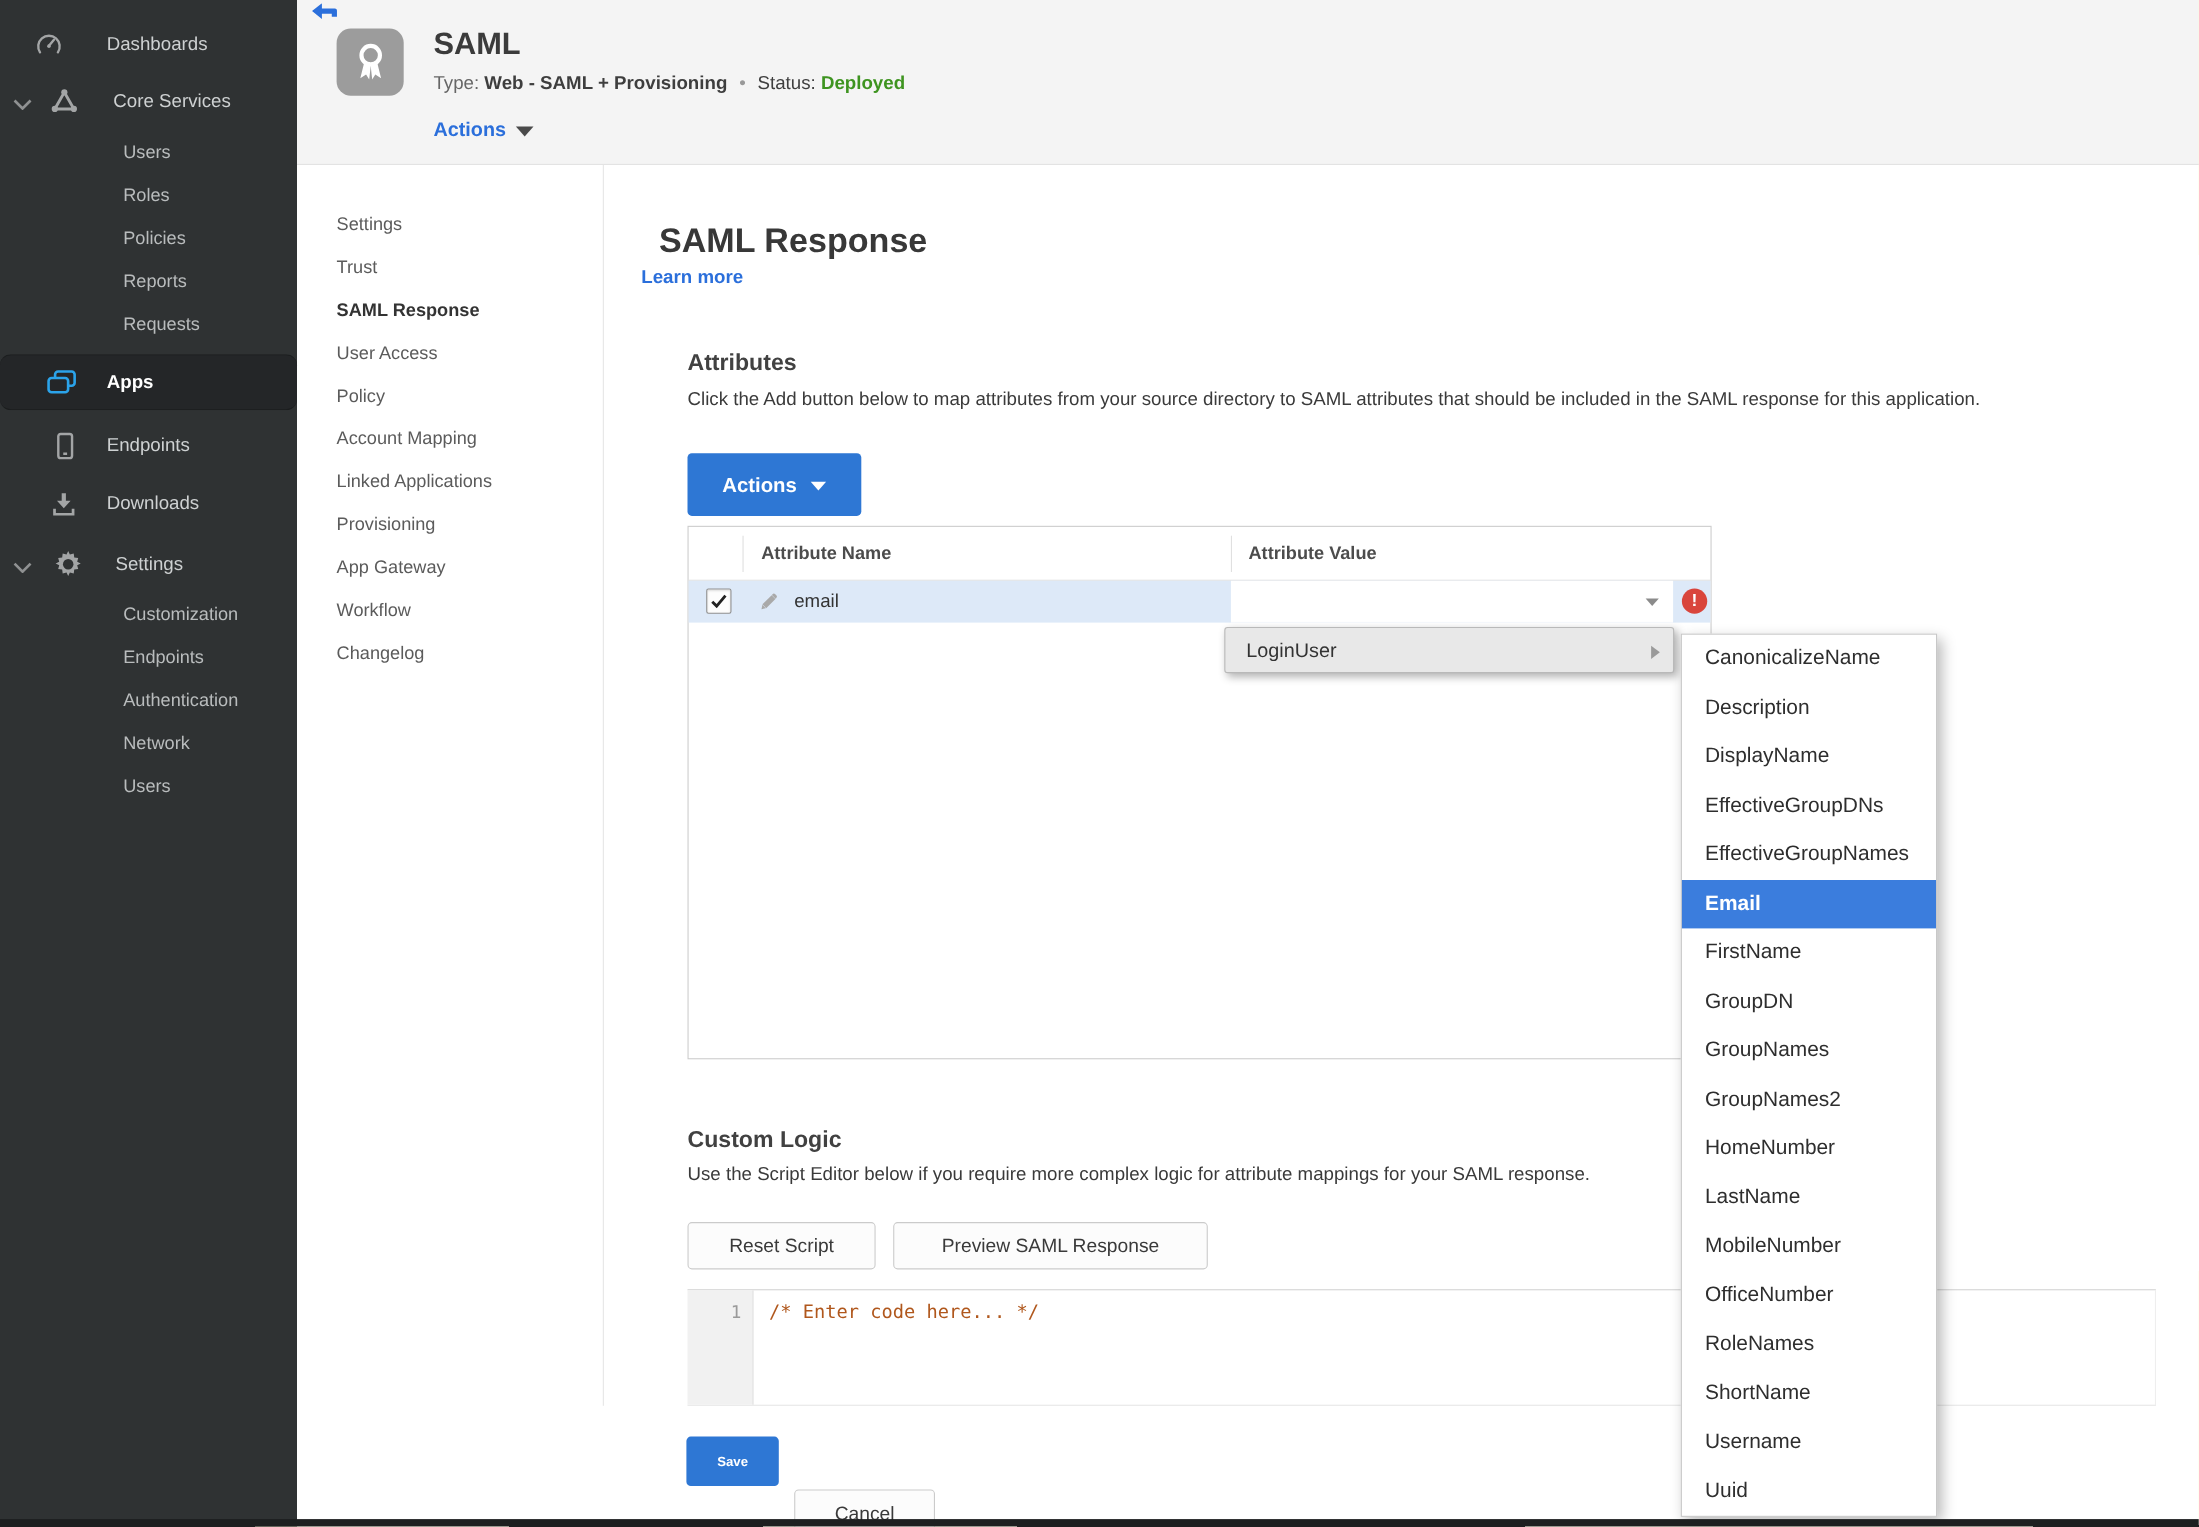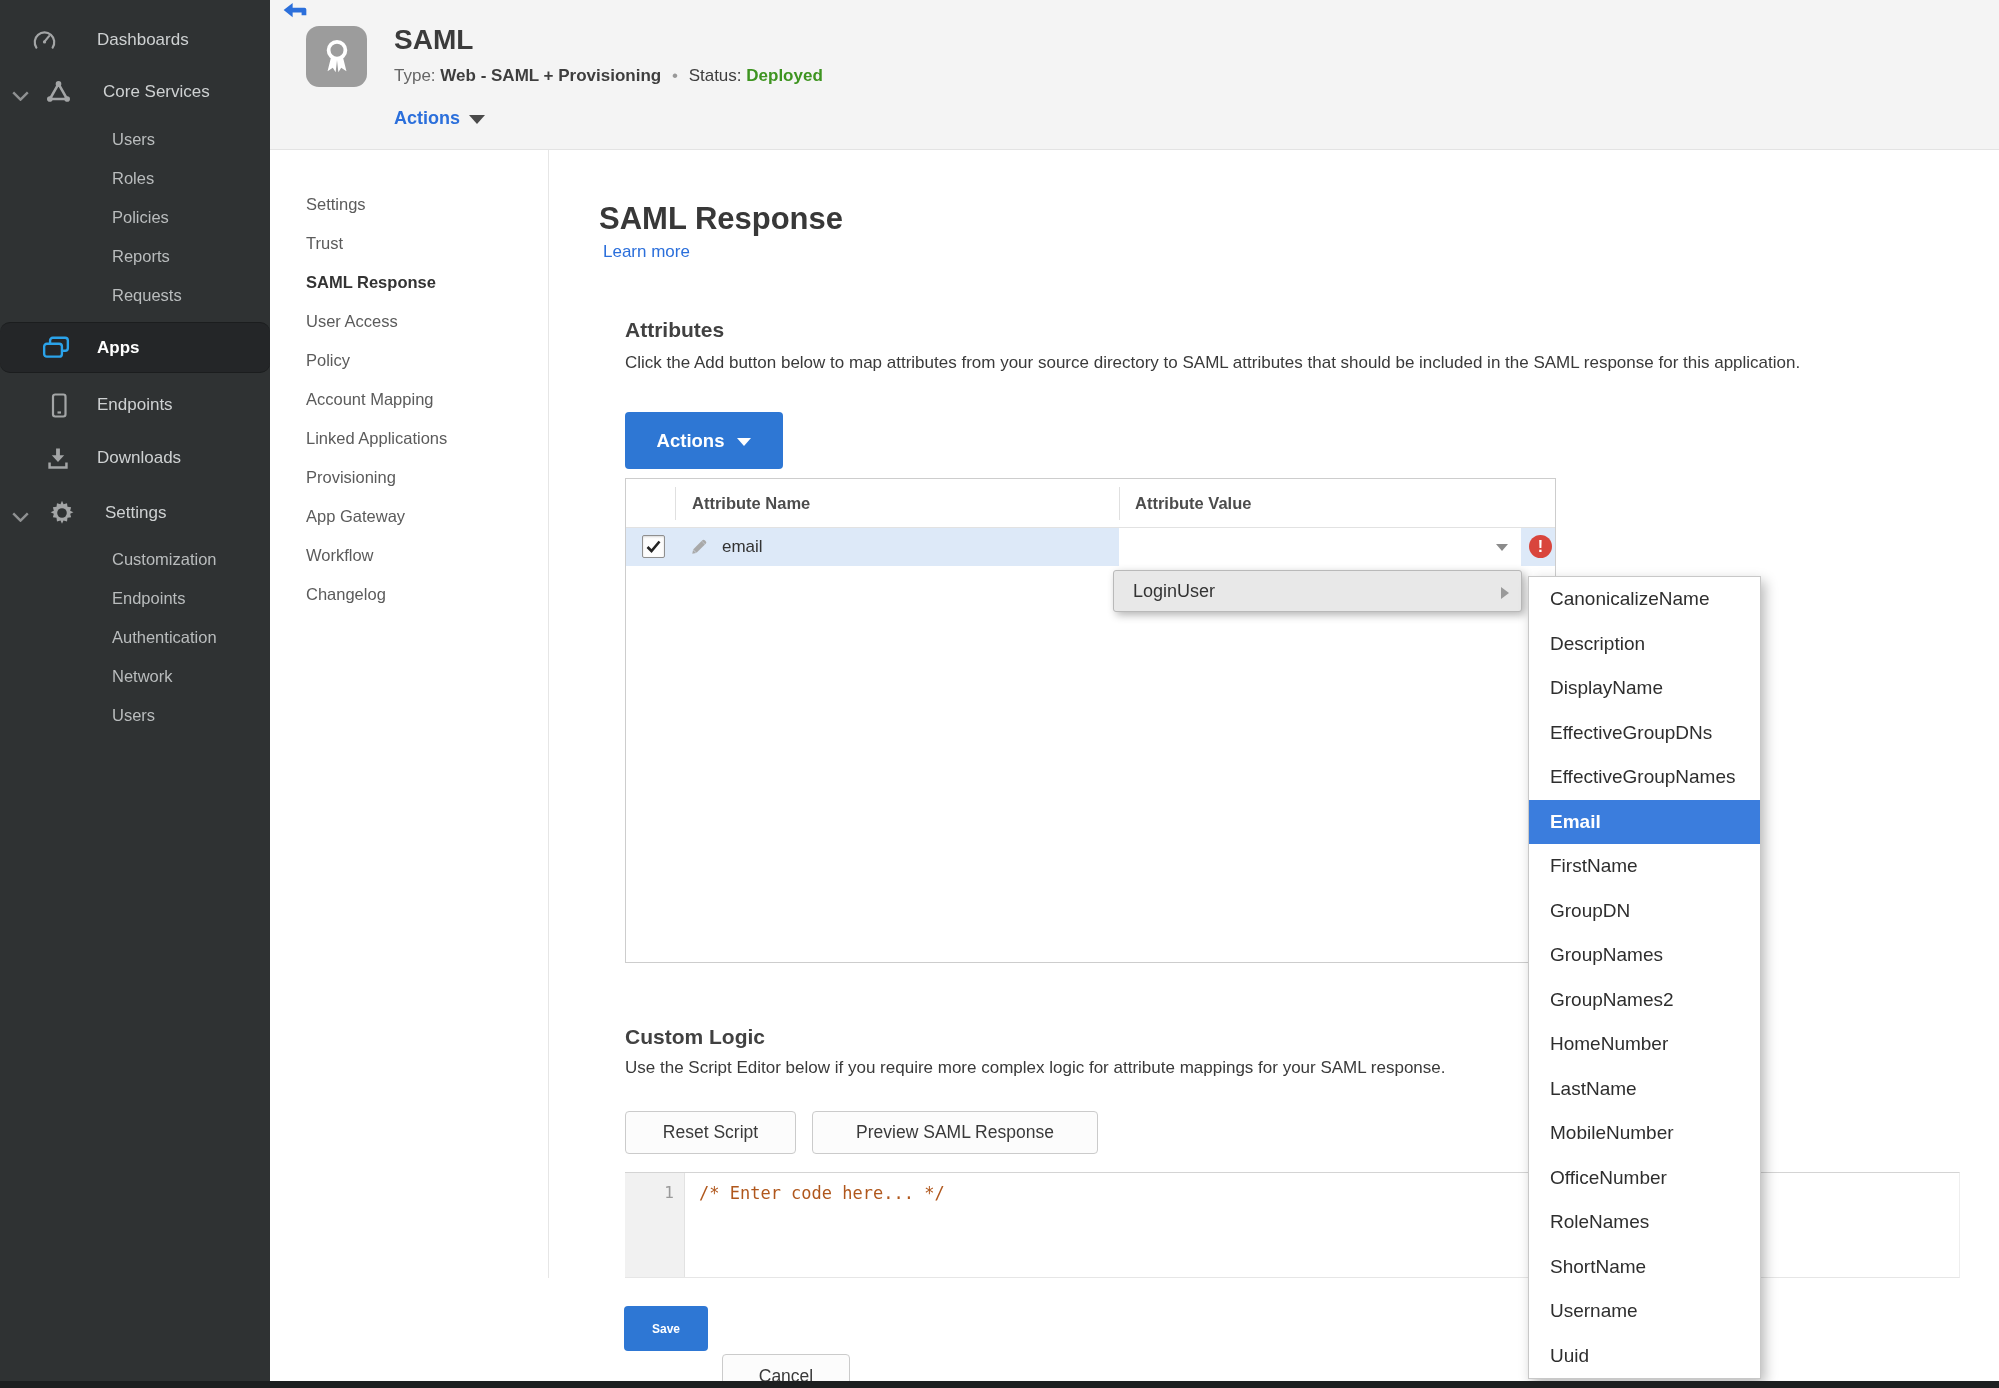--- a/index.html
+++ b/index.html
@@ -38,21 +38,21 @@
              border-top:9px solid #4a4a4a;margin-left:9px;margin-top:2px;}
 
   
   .content{position:absolute;left:270px;top:150px;width:1729px;height:1238px;background:#fff;}
   .vdivider{position:absolute;left:278px;top:0;width:1px;height:1128px;background:#e6e6e6;}
   .side-nav{position:absolute;left:36px;top:35px;margin:0;padding:0;list-style:none;}
   .side-nav li{height:39px;line-height:39px;font-size:16.5px;color:#5b5b5b;cursor:pointer;white-space:nowrap;}
   .side-nav li.selected{font-weight:bold;color:#333;}
 
   .page-title{position:absolute;left:329px;top:30px;font-size:31px;font-weight:bold;color:#383838;}
-  .learn-more{position:absolute;left:333px;top:92px;font-size:17px;font-weight:normal;
+  .learn-more{position:absolute;left:313px;top:92px;font-size:17px;font-weight:bold;
               color:var(--link-blue,#2b6fdb);cursor:pointer;}
   .h2{position:absolute;font-size:21px;font-weight:bold;color:#414141;}
   .para{position:absolute;font-size:17px;color:#3a3a3a;white-space:nowrap;}
 
   .actions-btn{position:absolute;left:355px;top:262px;width:158px;height:57px;border:none;border-radius:4px;
                background:var(--accent-blue,#2e77d4);color:#fff;font-size:18.5px;font-weight:bold;
                font-family:"Liberation Sans",sans-serif;cursor:pointer;display:flex;align-items:center;justify-content:center;}
   .btn-caret{width:0;height:0;border-left:7px solid transparent;border-right:7px solid transparent;
              border-top:8px solid #fff;margin-left:13px;margin-top:2px;}
 

